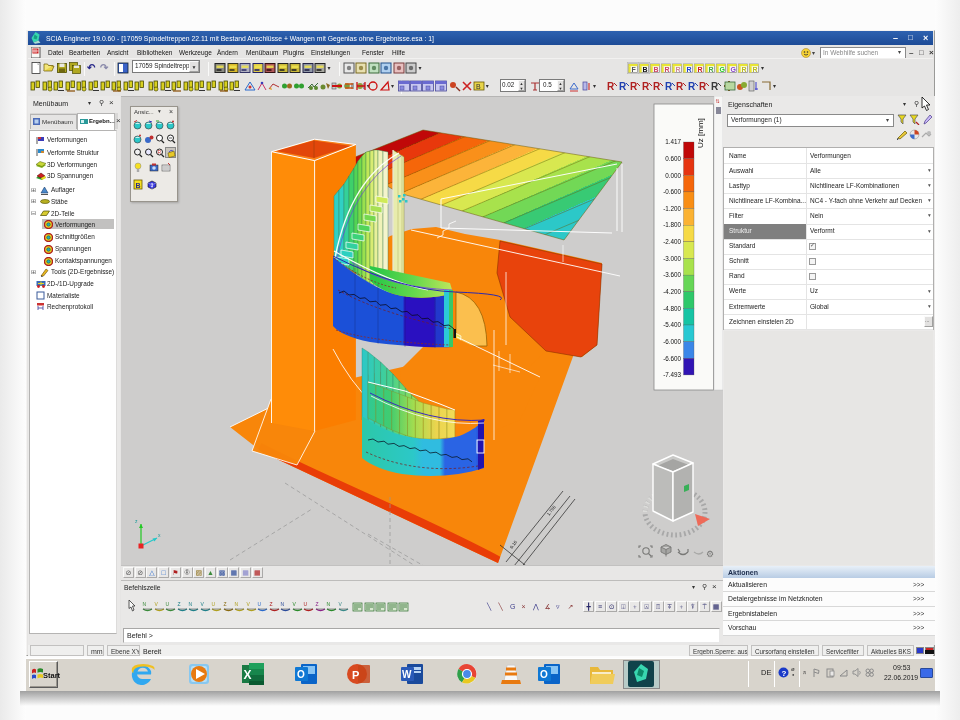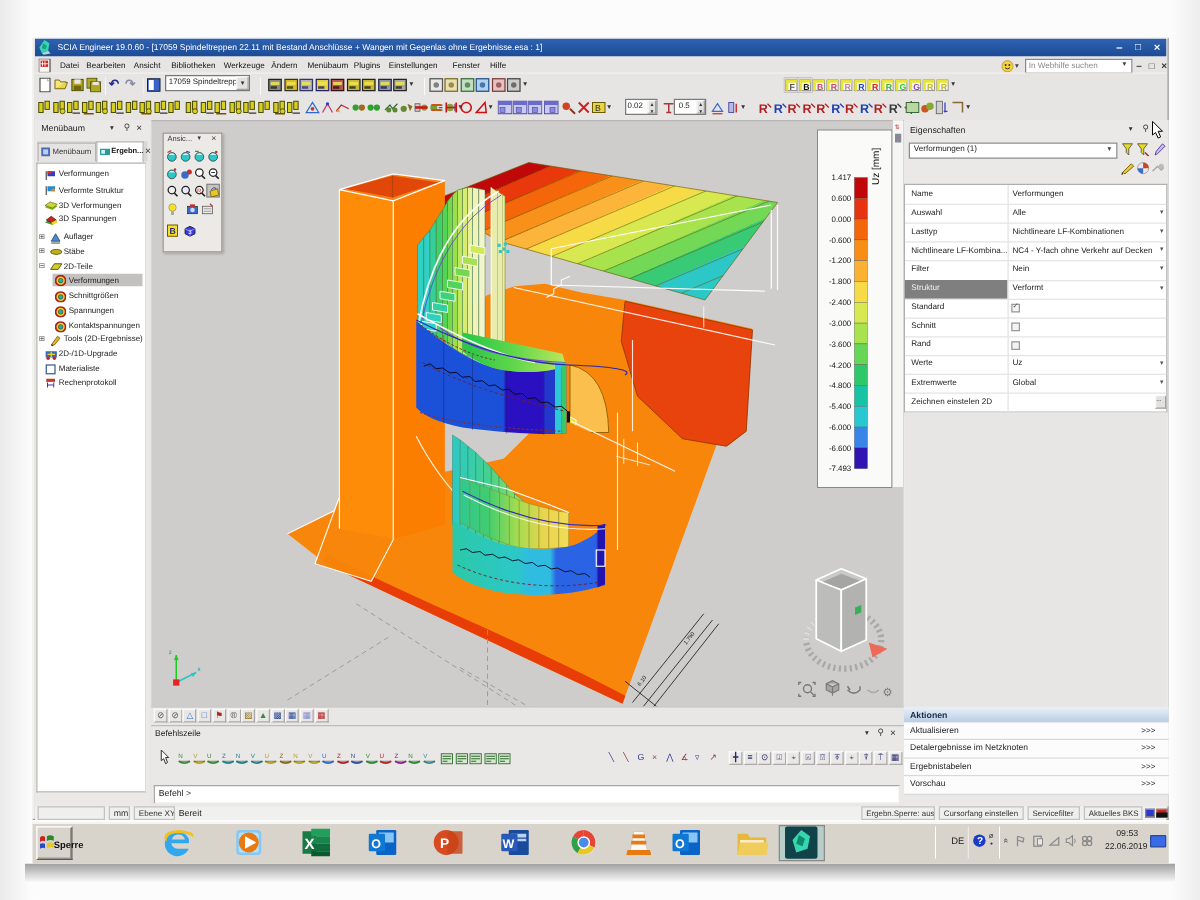--- a/index.html
+++ b/index.html
@@ -883,21 +883,21 @@
 <div class="ab" style="left:925px;top:647px;width:9px;height:7px;background:#cc2222;border:1px solid #888"></div>
 <div class="ab" style="left:925px;top:650px;width:9px;height:4px;background:#111"></div>
 <div class="ab" style="left:26px;top:658px;width:909px;height:33px;background:#d8d4cc;border-top:1px solid #fff"></div>
 <div class="ab" style="left:29px;top:661px;width:29px;height:27px;background:#d8d4cc;border:1px solid #fff;border-right-color:#5a5a5a;border-bottom-color:#5a5a5a;box-shadow:inset -1px -1px 0 #9a968e"></div>
 <svg class="ab" style="left:31px;top:666px" width="14" height="15" viewBox="0 0 14 15">
       <path d="M1 4 Q3 2 5 3.5 L5 7 Q3 6 1 7.5 Z" fill="#cc2222"></path>
       <path d="M6.5 3 Q9 1.5 12 3 L12 6.5 Q9 5.5 6.5 6.8 Z" fill="#2a8a2a"></path>
       <path d="M1 9 Q3 8 5 9 L5 12.5 Q3 11.5 1 13 Z" fill="#2a4acc"></path>
       <path d="M6.5 8.5 Q9 7.5 12 8.5 L12 12 Q9 11 6.5 12.5 Z" fill="#e8c820"></path>
     </svg>
-<div class="ab" style="left:43px;top:671px;font-size:7.5px;line-height:9.5px;color:#111;white-space:nowrap;"><b>Sperre</b></div>
+<div class="ab" style="left:43px;top:671px;font-size:7.5px;line-height:9.5px;color:#111;white-space:nowrap;"><b>Start</b></div>
 <svg class="ab" style="left:129px;top:661px;" width="27" height="27" viewBox="0 0 27 27">
       <path d="M22 10 A10 10 0 1 0 22 18 L14 18 A5.5 5.5 0 0 1 8 13.5 L22 13.5 A10 9 0 0 0 22 10 Z M8.5 10.5 A5.5 5.5 0 0 1 19 10.5 Z" fill="#30a8f0" fill-rule="evenodd"></path>
       <path d="M3 11 Q1 5 9 3.5 Q17 2 24 5 Q26 6 25.5 9 Q24 6 16 5.5 Q7 5 5 9 Q4 10 4.5 12 Z" fill="#f0c020"></path>
     </svg>
 <svg class="ab" style="left:186px;top:661px;" width="27" height="27" viewBox="0 0 27 27">
       <rect x="3" y="3" width="20" height="20" rx="3" fill="#88c8f0"></rect>
       <rect x="5" y="5" width="16" height="16" rx="2" fill="#b8e0f8"></rect>
       <circle cx="13" cy="13" r="8" fill="#e87a10"></circle>
       <path d="M10 8 L19 13 L10 18 Z" fill="#fff"></path>
     </svg>

